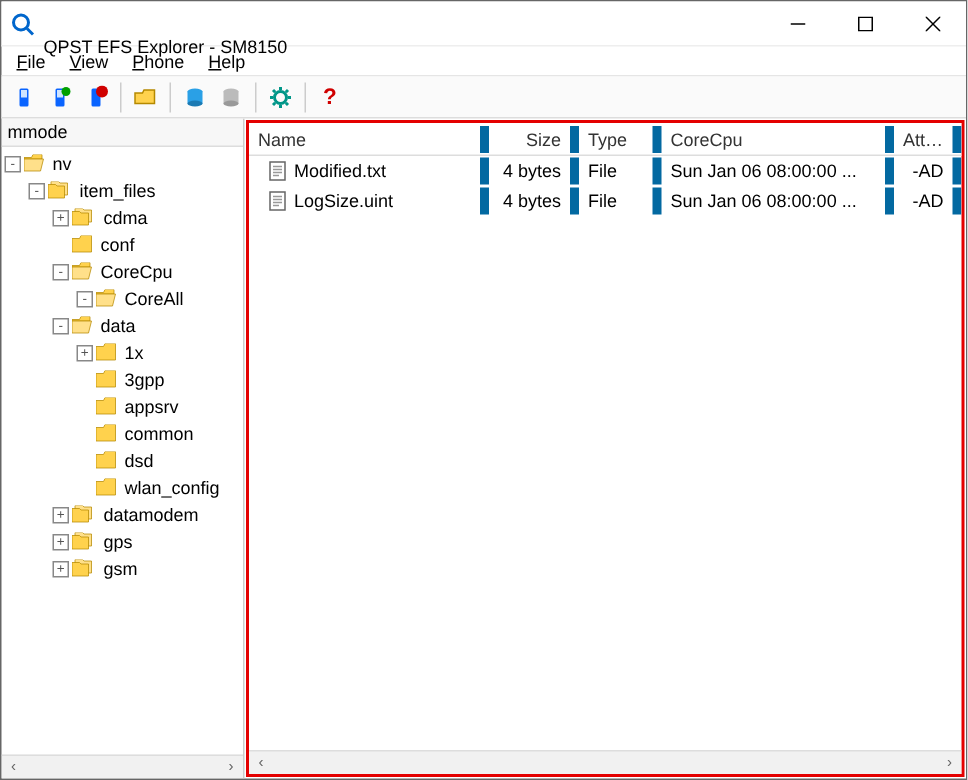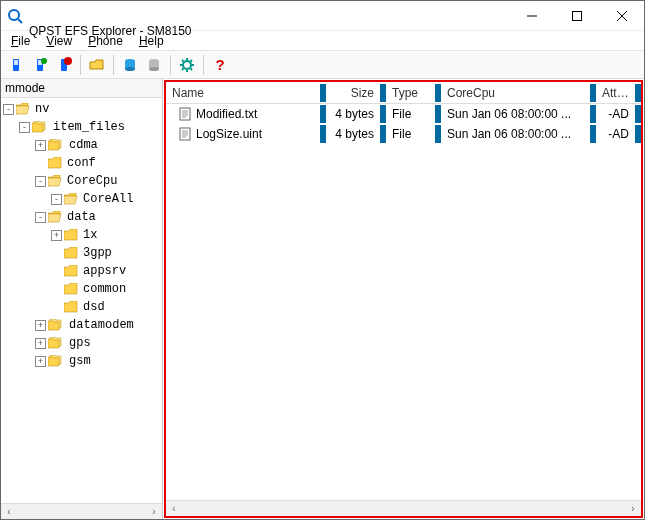--- a/index.html
+++ b/index.html
@@ -133,21 +133,20 @@
     color: #555;
     background: #fff;
   }
   .tree-exp.blank { border: none; background: transparent; }
   .folder-ico {
     display: inline-flex;
     margin-right: 3px;
   }
   .tree-label {
     padding: 0 2px;
-    font-family: Liberation Mono, monospace;
   }
   .tree-label.selected {
     background: #0a64ff;
     color: #fff;
   }
   .ind { display:inline-block; height:1px; }
 
   .h-scroll {
     height: 16px;
     background: #f1f1f1;
@@ -460,20 +459,30 @@
             </div>
             <div class="tree-row">
               <span class="ind" style="width: 48px;"></span>
               <span class="tree-exp blank"></span>
               <span class="folder-ico">
                 <svg width="14" height="12">
                   <path d="M0 2 h5 l1 -2 h7 v11 h-13 z" fill="#ffd24d" stroke="#b58900" stroke-width="0.5"></path>
                 </svg>
               </span>
               <span class="tree-label">dsd</span>
+            </div>
+            <div class="tree-row">
+              <span class="ind" style="width: 48px;"></span>
+              <span class="tree-exp blank"></span>
+              <span class="folder-ico">
+                <svg width="14" height="12">
+                  <path d="M0 2 h5 l1 -2 h7 v11 h-13 z" fill="#ffd24d" stroke="#b58900" stroke-width="0.5"></path>
+                </svg>
+              </span>
+              <span class="tree-label">wlan_config</span>
             </div>
             <div class="tree-row">
               <span class="ind" style="width: 32px;"></span>
               <span class="tree-exp">+</span>
               <span class="folder-ico">
                 <svg width="16" height="12">
                   <path d="M2 0 h5 l1 1 h5 v8 h-11 z" fill="#ffe08a" stroke="#b58900" stroke-width="0.5"></path>
                   <path d="M0 2 h5 l1 1 h5 v8 h-11 z" fill="#ffd24d" stroke="#b58900" stroke-width="0.5"></path>
                 </svg>
               </span>

